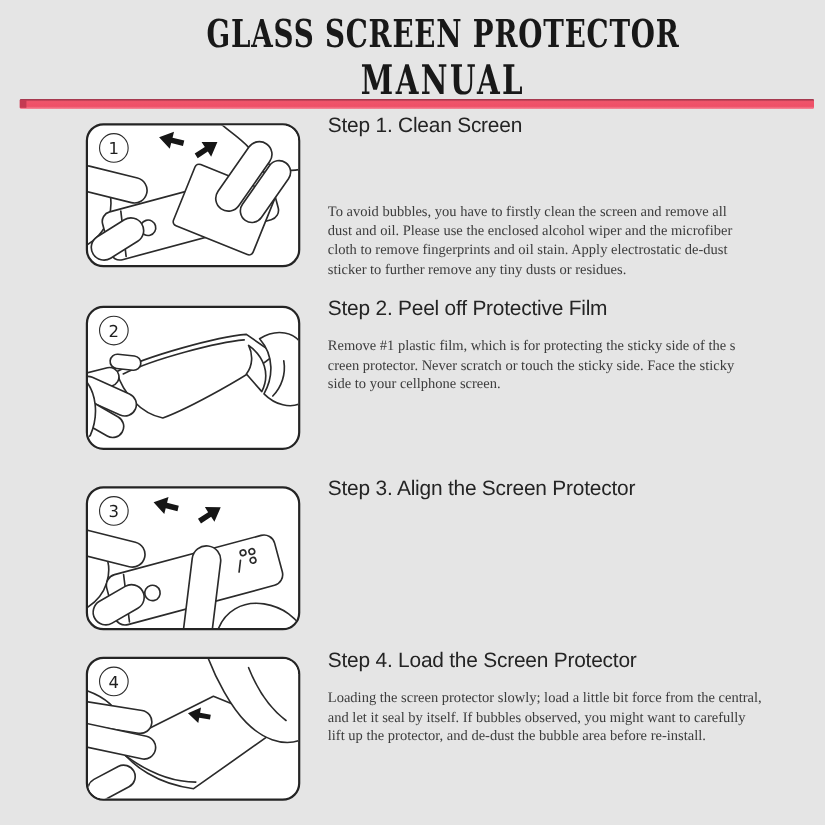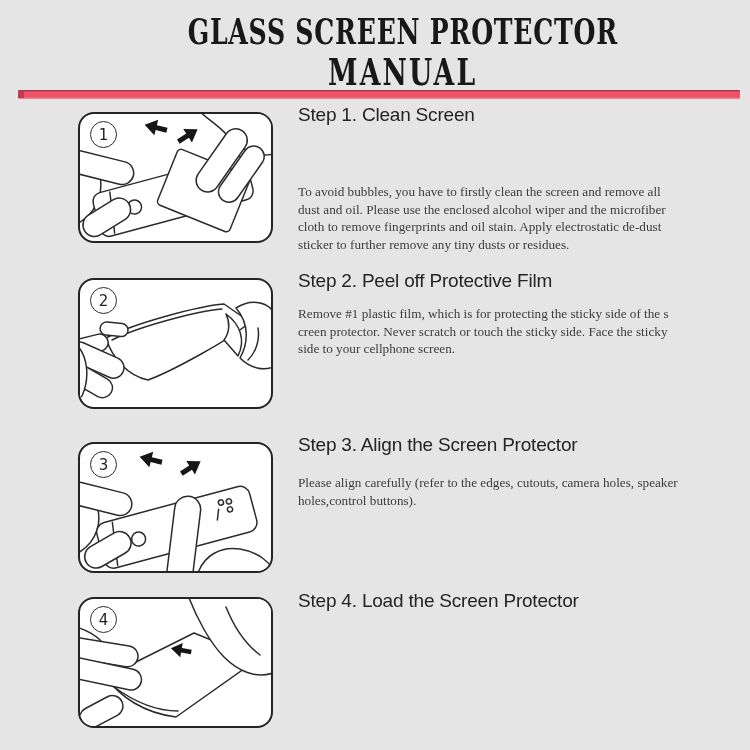--- a/index.html
+++ b/index.html
@@ -149,22 +149,20 @@
         </g>
       <g transform="rotate(-30 28 104)">
           <rect x="2" y="94" width="50" height="23" rx="11.5"></rect>
         </g>
 
       <path class="blk" transform="translate(80,26) rotate(194)" d="M0,5.5 L11,5.5 L11,0 L23,8 L11,16 L11,10.5 L0,10.5 Z"></path>
       <path class="blk" transform="translate(97,23) rotate(-33)" d="M0,5.5 L11,5.5 L11,0 L23,8 L11,16 L11,10.5 L0,10.5 Z"></path>
     </svg>
   </div>
   <div class="step-head" style="top:434px;">Step 3. Align the Screen Protector</div>
-  <div class="step-body" style="top:474px;">Please align carefully (refer to the edges, cutouts, camera holes, speaker
-holes,control buttons).</div>
 
   <div class="figbox" style="top:597px;">
     <div class="badge">4</div>
     <svg class="art" viewBox="0 0 191 127">
 
       <path d="M26,78 L114,34 L178,60 L96,118 C 64,114 40,98 26,78 Z"></path>
       <path class="fn" d="M34,88 C 56,104 78,112 98,112"></path>
 
       <path d="M108,-4 L193,-4 L193,74 C 176,80 158,72 144,58 C 130,44 116,18 108,-4 Z"></path>
       <path class="fn" d="M146,8 C 154,28 164,44 180,56"></path>
@@ -178,14 +176,17 @@
         </g>
 
       <g transform="rotate(-28 22 112)">
           <rect x="-2" y="102" width="46" height="21" rx="10.5"></rect>
         </g>
 
       <path class="blk" transform="translate(110,60) rotate(190) scale(0.9)" d="M0,5.5 L11,5.5 L11,0 L23,8 L11,16 L11,10.5 L0,10.5 Z"></path>
     </svg>
   </div>
   <div class="step-head" style="top:590px;">Step 4. Load the Screen Protector</div>
+  <div class="step-body" style="top:625px;">Loading the screen protector slowly; load a little bit force from the central,
+and let it seal by itself. If bubbles observed, you might want to carefully
+lift up the protector, and de-dust the bubble area before re-install.</div>
 
 </div>
 
 </body></html>

